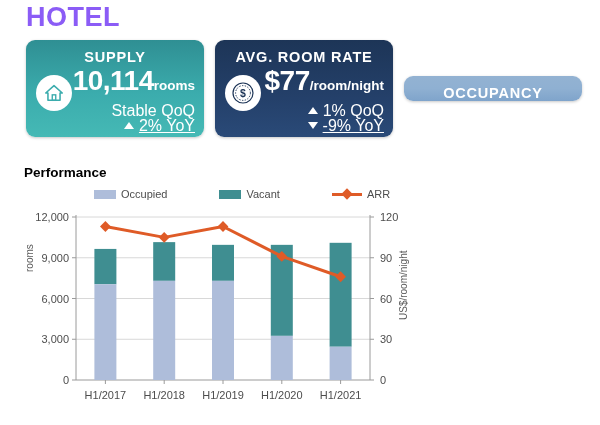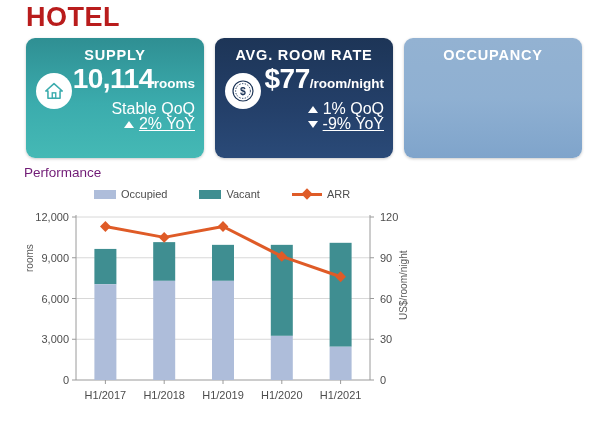--- a/index.html
+++ b/index.html
@@ -9,26 +9,26 @@
     background: #ffffff;
     font-family: "Liberation Sans", sans-serif;
     overflow: hidden;
   }
   #root { position: relative; width: 600px; height: 425px; background: #fff; }
 
   
   .page-title {
     position: absolute; left: 26px; top: 2px;
     font-size: 27px; font-weight: 700; letter-spacing: 0.5px;
-    color: #b91c1c;
+    color: #8b5cf6;
   }
 
   
-  .cards { position: absolute; left: 26px; top: 38px; width: 556px; height: 120px;
-           display: flex; gap: 11px; }
+  .cards { position: absolute; left: 26px; top: 38px; width: 556px; height: 100px;
+           display: flex; gap: 11px; align-items: center; }
   .card {
     position: relative; border-radius: 9px; color: #fff; overflow: hidden;
     box-shadow: 0 1px 3px rgba(0,0,0,0.22);
   }
   .card-supply   { width: 178px; background: linear-gradient(180deg,#2f8f93 0%,#3bacad 55%,#45b9b5 100%); }
   .card-rate     { width: 178px; background: linear-gradient(180deg,#1d3557 0%,#24406a 60%,#2a4a78 100%); }
   .card-occ      { width: 178px; background: linear-gradient(180deg,#93b2d2 0%,#8fb0d2 50%,#7fa4cb 100%); }
 
   .card-title {
     text-align: center; font-size: 14.5px; font-weight: 700;
@@ -65,26 +65,26 @@
     width: 0; height: 0; display: inline-block;
     border-left: 5px solid transparent; border-right: 5px solid transparent;
   }
   .tri-up { border-bottom: 7px solid #ffffff; }
   .tri-dn { border-top: 7px solid #ffffff; }
   .spacer-tri { width: 10px; display:inline-block; }
 
   
   .perf-title {
     position: absolute; left: 24px; top: 165px;
-    font-size: 13.5px; font-weight: 400; color: #701a75;
+    font-size: 13.5px; font-weight: 700; color: #000000;
   }
 
   .chart-wrap { position: absolute; left: 0; top: 188px; width: 600px; height: 218px; }
 
-  .legend { position: absolute; left: 94px; top: 0px; display: flex; gap: 32px; align-items: flex-end; }
+  .legend { position: absolute; left: 94px; top: 0px; display: flex; gap: 52px; align-items: flex-end; }
   .leg-item { display: flex; align-items: center; gap: 5px; font-size: 11px; color: #4d4d4d; }
   .leg-swatch { width: 22px; height: 9px; display: inline-block; }
   .leg-line { position: relative; width: 30px; height: 10px; display:inline-block; }
   .leg-line .ln { position:absolute; top:4px; left:0; width:30px; height:2.5px; background:#DF5B27; }
   .leg-line .dia { position:absolute; left:11px; top:1px; width:8px; height:8px; background:#DF5B27; transform: rotate(45deg); }
 
   .plot { position: absolute; left: 0; top: 0; width: 600px; height: 218px; }
 
   .axis-label-left {
     position: absolute; left: 24px; top: 272px;

